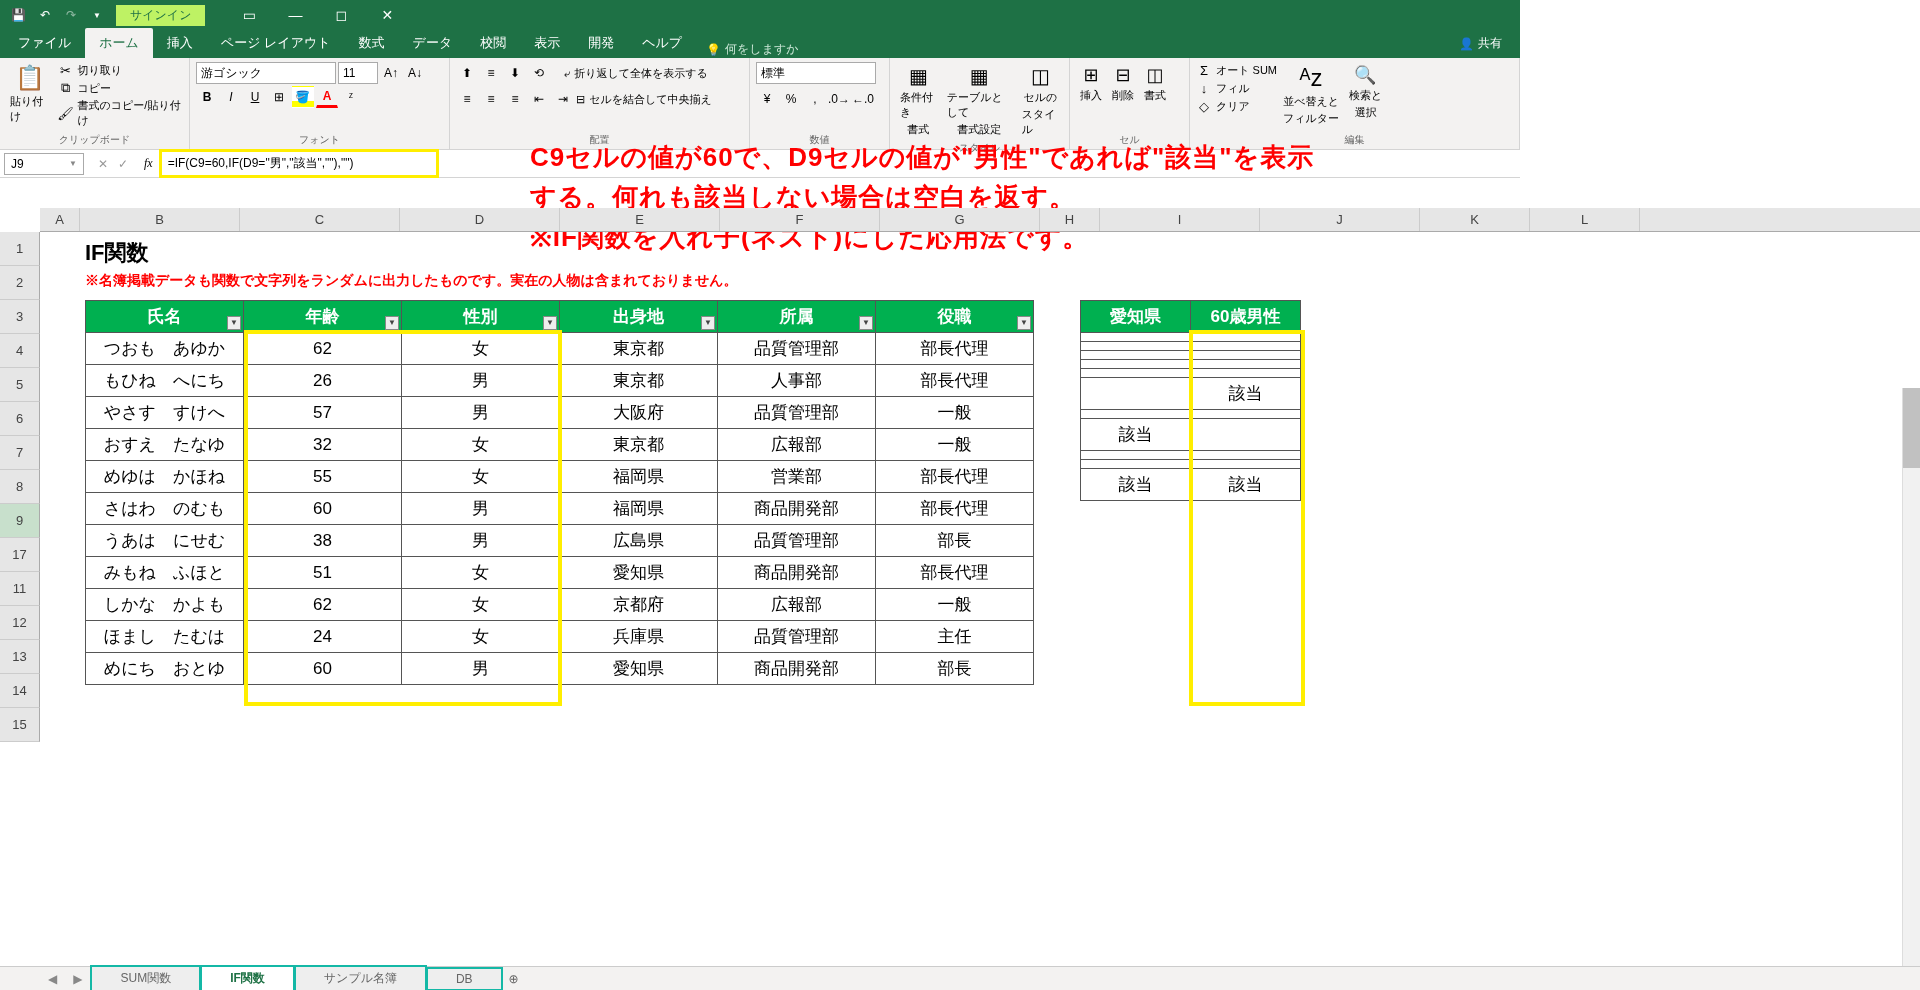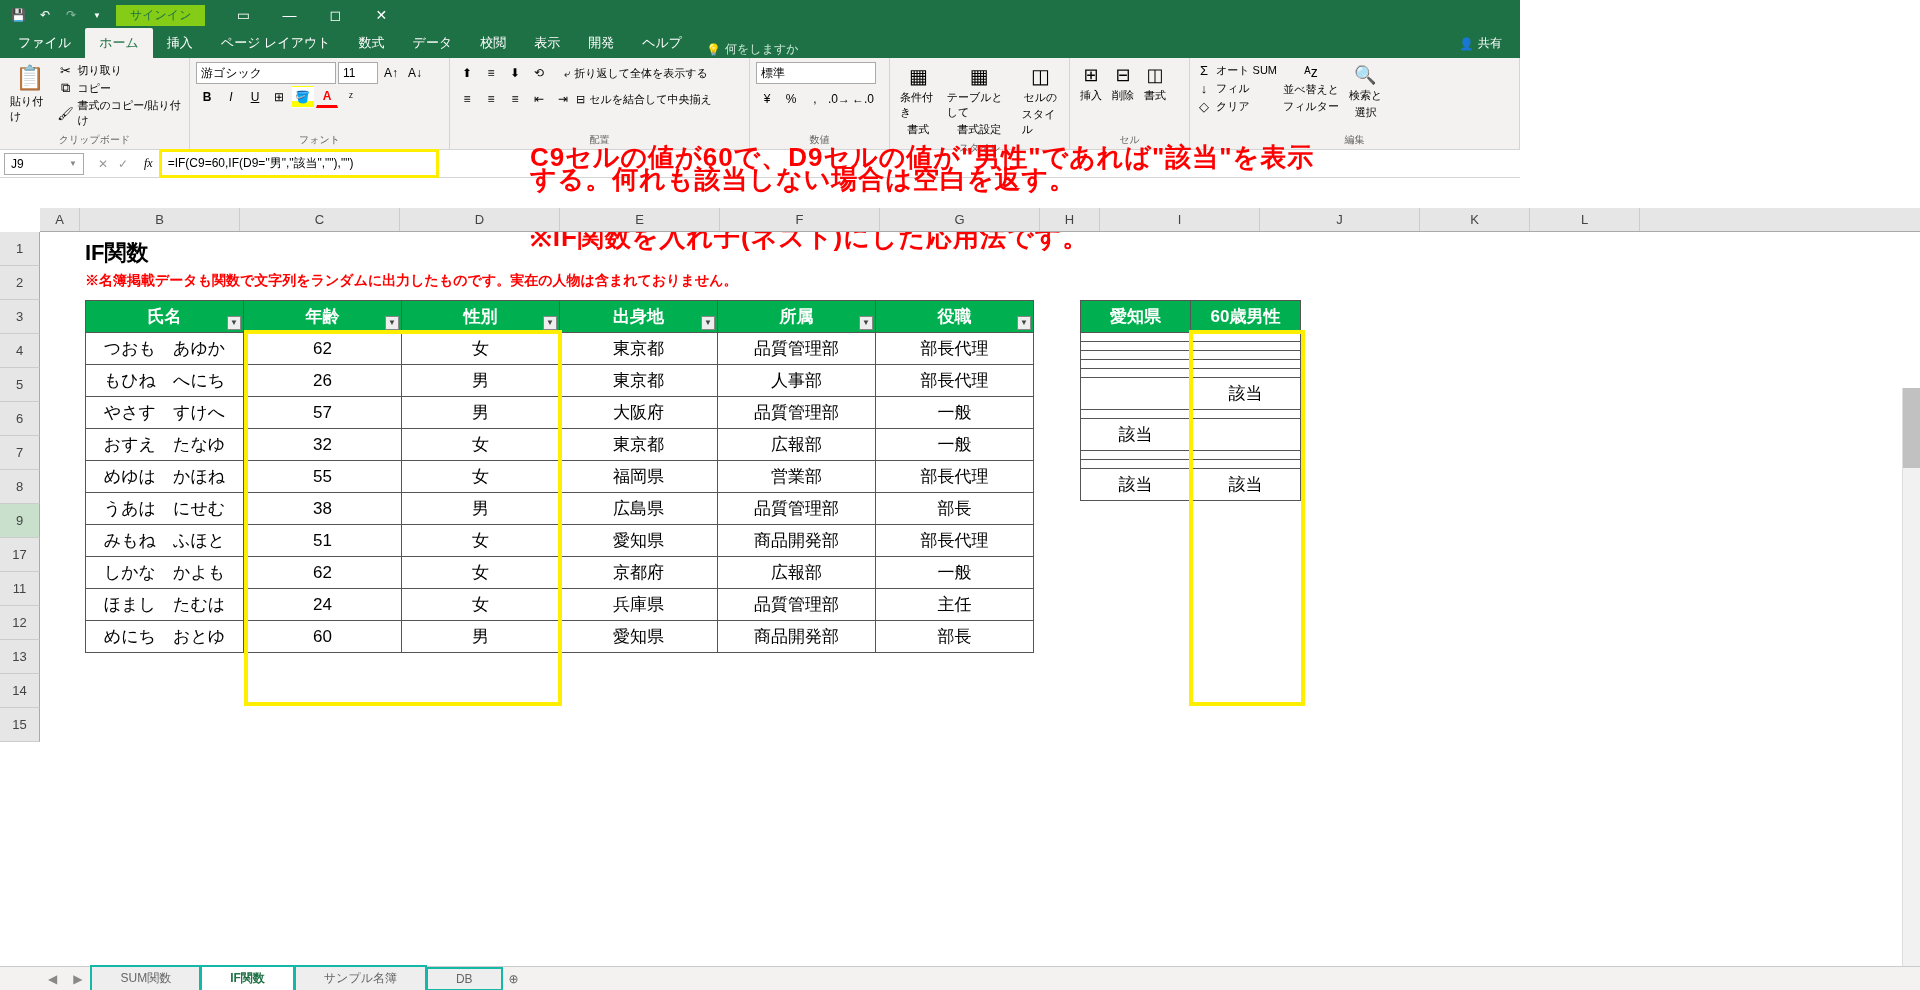--- a/index.html
+++ b/index.html
@@ -4,21 +4,21 @@
 <style>
 * { margin: 0; padding: 0; box-sizing: border-box; font-family: "Meiryo", "Yu Gothic", sans-serif; }
 body { background: #fff; width: 1520px; height: 990px; overflow: hidden; font-size: 12px; }
 
 
 .title-bar { background: #1e7145; height: 30px; display: flex; align-items: center; color: #fff; }
 .qat { display: flex; gap: 4px; padding: 0 8px; align-items: center; }
 .qat-btn { width: 22px; height: 22px; display: flex; align-items: center; justify-content: center; cursor: pointer; color: #fff; }
 .title-center { flex: 1; text-align: center; font-size: 13px; }
 .title-right { display: flex; align-items: center; gap: 2px; padding-right: 4px; }
-.signin-btn { background: #84cc16; color: #1e7145; padding: 2px 14px; font-size: 12px; margin-right: 14px; }
+.signin-btn { background: #bef264; color: #1e7145; padding: 2px 14px; font-size: 12px; margin-right: 20px; }
 .win-btn { width: 44px; height: 30px; display: flex; align-items: center; justify-content: center; cursor: pointer; color: #fff; font-size: 14px; }
 
 
 .tabs { display: flex; background: #1e7145; height: 28px; align-items: flex-end; padding: 0 4px; }
 .tab { padding: 6px 14px; color: #fff; font-size: 13px; cursor: pointer; }
 .tab.active { background: #f3f2f1; color: #1e7145; border-radius: 2px 2px 0 0; margin-bottom: 0; }
 .tell-me { display: flex; align-items: center; color: #cde8d8; gap: 4px; padding: 0 10px; }
 .share { margin-left: auto; padding: 6px 14px; color: #fff; display:flex; align-items:center; gap:4px; }
 
 
@@ -258,21 +258,21 @@
         <div>
             <span class="ico">↓</span>
             <span>フィル</span>
           </div>
         <div>
             <span class="ico">◇</span>
             <span>クリア</span>
           </div>
       </div>
       <div class="big-btn">
-          <span style="font-size:14px">ᴬz</span>
+          <span style="font-size:24px">ᴬz</span>
           <span>並べ替えと</span>
           <span>フィルター</span>
         </div>
       <div class="big-btn">
           <span style="font-size:18px">🔍</span>
           <span>検索と</span>
           <span>選択</span>
         </div>
     </div>
     <div class="rgroup-label">編集</div>
@@ -286,21 +286,21 @@
     </div>
   <div class="fb-btns">
     <span>✕</span>
     <span>✓</span>
   </div>
   <span class="fx-label">fx</span>
   <div class="formula-highlight"><span>=IF(C9=60,IF(D9="男","該当",""),"")</span></div>
 </div>
 
 <div class="annot" style="top:138px; left:530px">C9セルの値が60で、D9セルの値が"男性"であれば"該当"を表示</div>
-<div class="annot" style="top:160px; left:530px">する。何れも該当しない場合は空白を返す。</div>
+<div class="annot" style="top:178px; left:530px">する。何れも該当しない場合は空白を返す。</div>
 <div class="annot" style="top:218px; left:530px">※IF関数を入れ子(ネスト)にした応用法です。</div>
 
 <div class="grid-wrap" style="position:absolute; top:208px; left:0; right:0; bottom:0;">
   <div class="col-headers" id="colheaders">
       <div class="col-h" style="width: 40px;">A</div>
       <div class="col-h" style="width: 160px;">B</div>
       <div class="col-h" style="width: 160px;">C</div>
       <div class="col-h" style="width: 160px;">D</div>
       <div class="col-h" style="width: 160px;">E</div>
       <div class="col-h" style="width: 160px;">F</div>
@@ -376,20 +376,28 @@
   </tr>
           <tr>
     <td class="left">めゆは　かほね</td>
     <td>55</td>
     <td>女</td>
     <td>福岡県</td>
     <td>営業部</td>
     <td>部長代理</td>
   </tr>
           <tr>
+    <td class="left">さはわ　のむも</td>
+    <td>60</td>
+    <td>男</td>
+    <td>福岡県</td>
+    <td>商品開発部</td>
+    <td>部長代理</td>
+  </tr>
+          <tr>
     <td class="left">うあは　にせむ</td>
     <td>38</td>
     <td>男</td>
     <td>広島県</td>
     <td>品質管理部</td>
     <td>部長</td>
   </tr>
           <tr>
     <td class="left">みもね　ふほと</td>
     <td>51</td>

